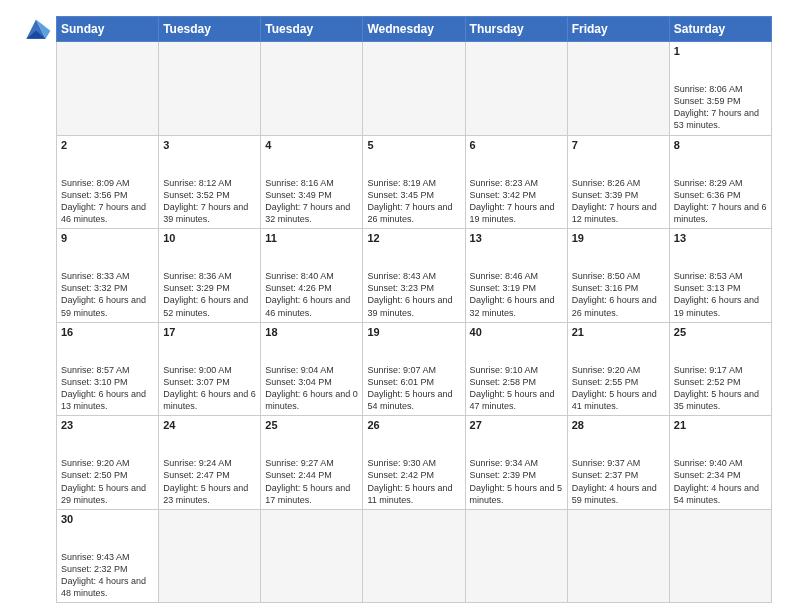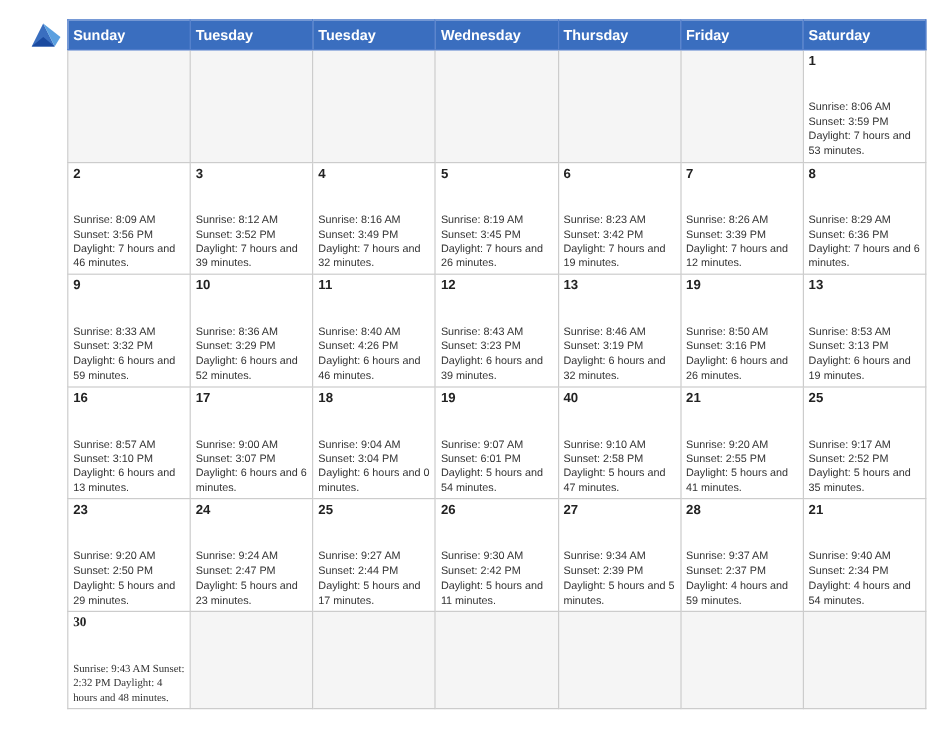--- a/index.html
+++ b/index.html
@@ -77,21 +77,20 @@
       font-size: 9.5px;
       color: #333;
       background: #fff;
       height: 74px;
     }
     .calendar td.empty {
       background: #f5f5f5;
     }
     .calendar td.last-row {
       height: 60px;
-      font-family: Liberation Serif, serif;
     }
     .day-num {
       font-size: 11px;
       font-weight: bold;
       color: #222;
       display: block;
       margin-bottom: 2px;
     }
     .day-info {
       font-size: 9px;

